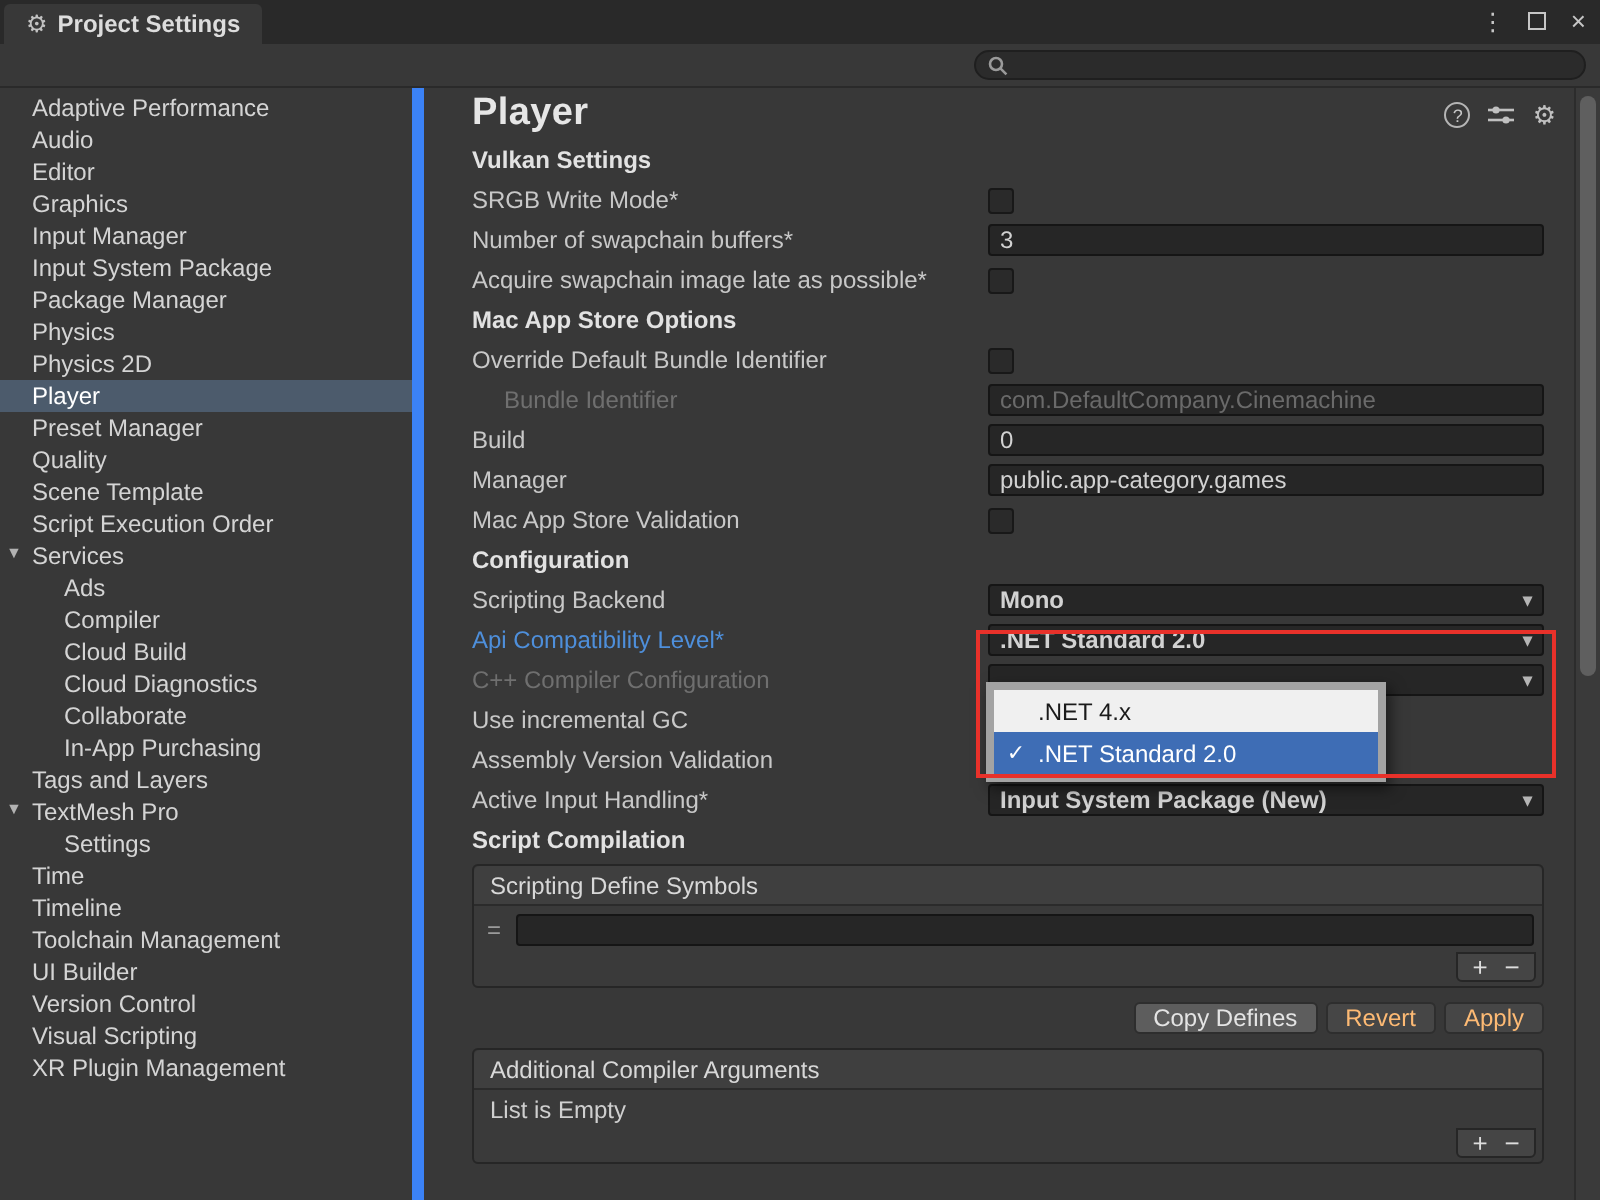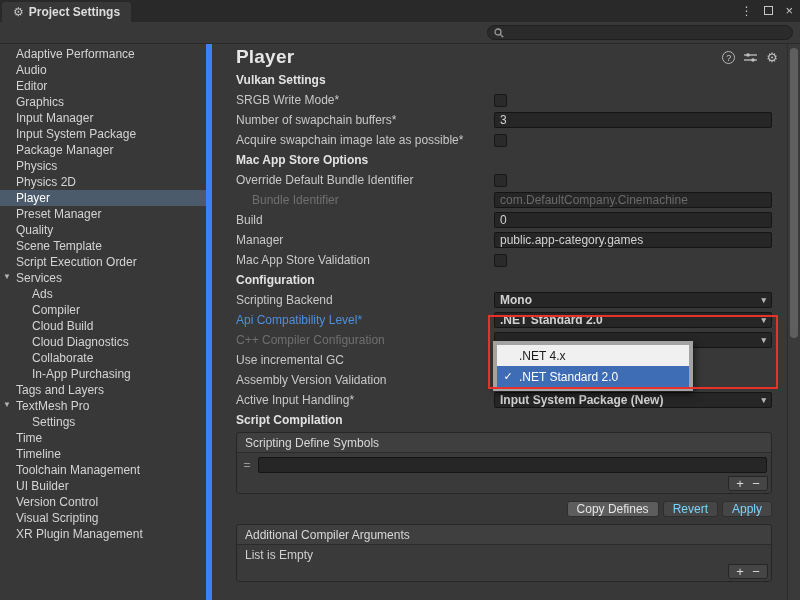--- a/index.html
+++ b/index.html
@@ -58,21 +58,21 @@
   .group-header{height:20px;display:flex;align-items:center;padding:0 8px;background:#3f3f3f;border-bottom:1px solid #2b2b2b;color:#d8d8d8;border-radius:3px 3px 0 0;}
   .group-body{padding:4px;}
   .define-row{display:flex;align-items:center;gap:5px;}
   .handle{color:#9a9a9a;width:12px;text-align:center;flex:none;}
   .empty-row{padding:3px 8px;height:20px;display:flex;align-items:center;color:#cfcfcf;}
   .group-footer{height:16px;position:relative;}
   .pm-bar{position:absolute;right:3px;top:-1px;height:15px;background:#454545;border:1px solid #262626;border-radius:0 0 3px 3px;display:flex;align-items:center;padding:0 3px;}
   .pm{width:16px;text-align:center;color:#dddddd;font-size:13px;line-height:1;}
   .btn-row{display:flex;justify-content:flex-end;gap:4px;margin:7px 28px 0 24px;}
   .btn{height:16px;padding:0 9px;background:#5d5d5d;border:1px solid #2e2e2e;border-radius:3px;color:#e4e4e4;display:flex;align-items:center;}
-  .btn.dis{background:#464646;color:#7dd3fc;}
+  .btn.dis{background:#464646;color:#fdba74;}
   .group2{margin-top:7px;}
   
   .scrollbar{position:absolute;right:0;top:0;bottom:0;width:13px;background:#3a3a3a;border-left:1px solid #2c2c2c;}
   .thumb{position:absolute;left:2px;right:2px;top:4px;height:290px;background:#5f5f5f;border-radius:5px;}
   
   .menu{position:absolute;left:493px;top:341px;width:200px;background:#f0f0f0;border:4px solid #a3a3a3;box-shadow:2px 3px 7px rgba(0,0,0,0.55);z-index:50;}
   .menu-item{height:21px;display:flex;align-items:center;color:#1a1a1a;}
   .menu-check{width:22px;text-align:center;font-size:11px;flex:none;color:#2a6fd4;}
   .menu-item.sel{background:#3e6db5;color:#ffffff;}
   .menu-item.sel .menu-check{color:#ffffff;}

